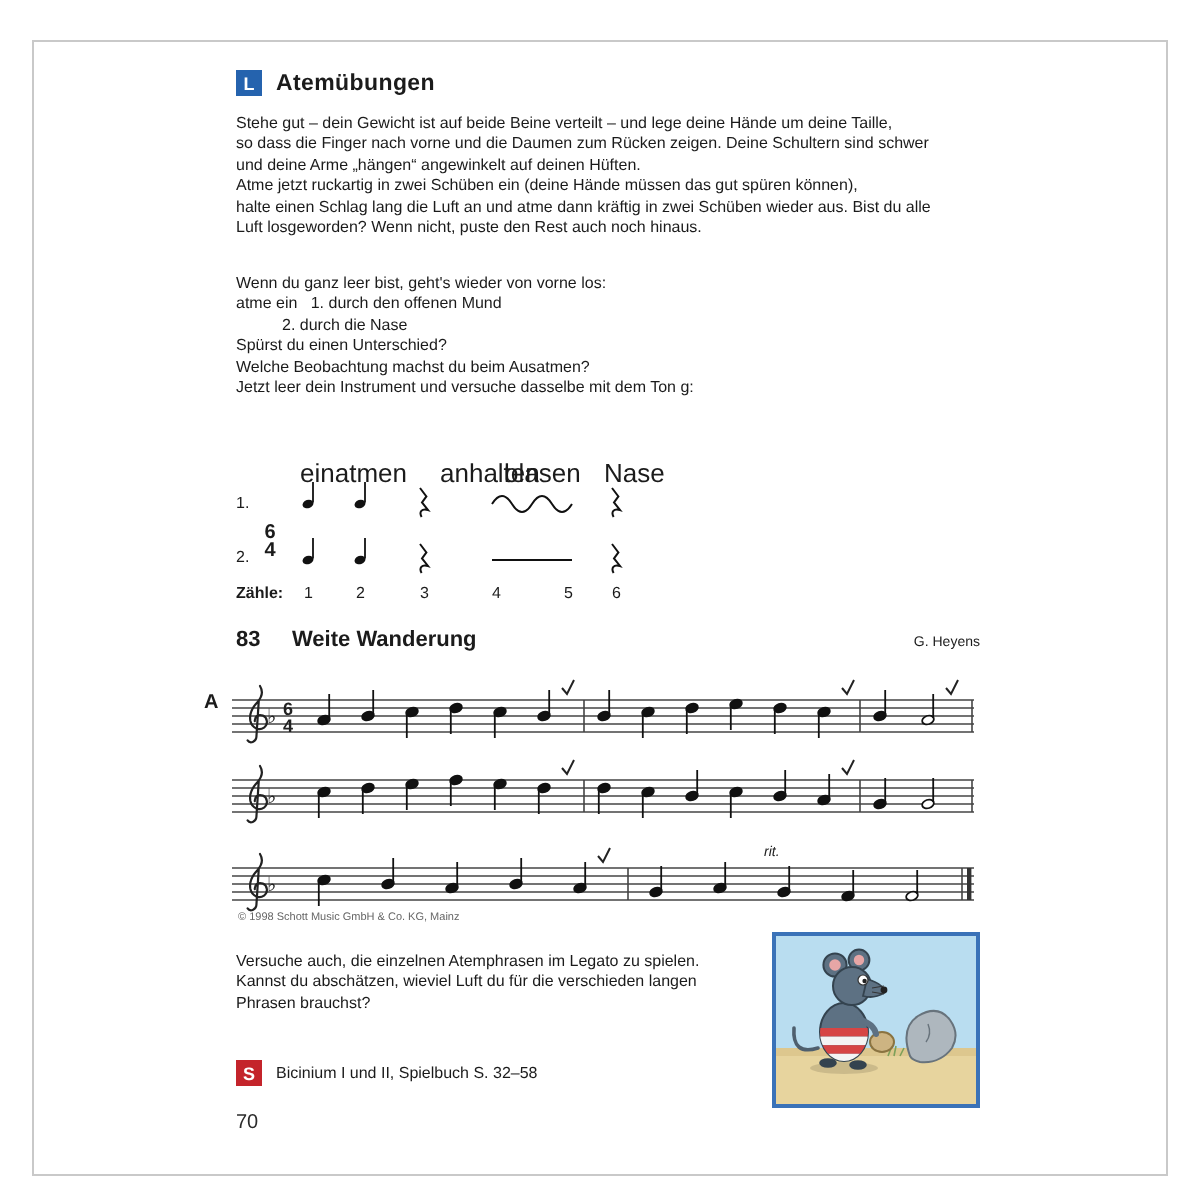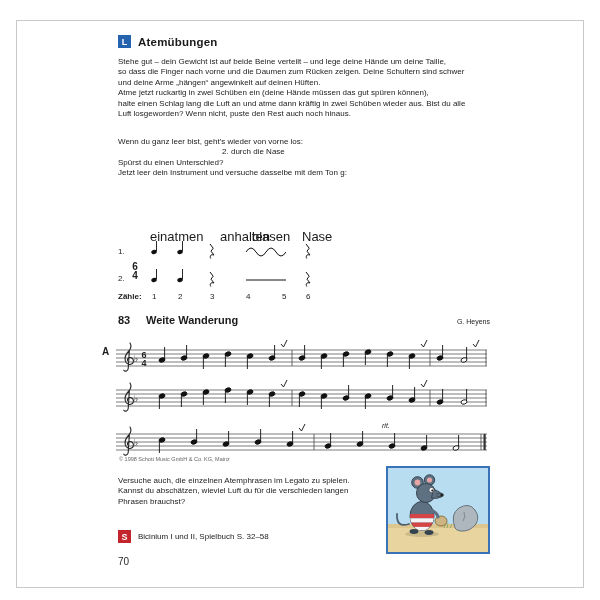--- a/index.html
+++ b/index.html
@@ -11,21 +11,21 @@
     border:1px solid #c9c9c9;background:#fff;}
   .abs{position:absolute;}
   .hdr{left:118px;top:35px;display:flex;align-items:center;gap:7px;}
   .badge{width:13px;height:13px;display:flex;align-items:center;justify-content:center;
     color:#fff;font-size:9px;font-weight:bold;flex:0 0 auto;}
   .badge-blue{background:#2563ae;}
   .badge-red{background:#c4242b;}
   .h1{font-size:11.5px;font-weight:bold;letter-spacing:.2px;}
   .body-text{font-size:8px;line-height:10.4px;white-space:pre-line;}
   .para2 div{white-space:pre;}
-  .ind-1{margin-left:42px;text-align:center;}
+  .ind-1{margin-left:23px;}
   .ind-2{margin-left:112px;}
   .col-label{font-size:13px;}
   .marker{font-size:8px;}
   .timesig{font-size:10px;font-weight:bold;line-height:9px;text-align:center;width:10px;}
   .count{font-size:8px;}
   .piece-no,.piece-title{font-size:11px;font-weight:bold;}
   .composer{font-size:7px;text-align:right;width:90px;}
   .rehearsal{font-size:10px;font-weight:bold;}
   .copyright{font-size:5.5px;color:#666;}
   .outro{font-size:8px;line-height:10.4px;white-space:pre-line;width:270px;}
@@ -46,22 +46,24 @@
 
 <div class="abs body-text" style="left:118px;top:57px;width:380px;">Stehe gut – dein Gewicht ist auf beide Beine verteilt – und lege deine Hände um deine Taille,
 so dass die Finger nach vorne und die Daumen zum Rücken zeigen. Deine Schultern sind schwer
 und deine Arme „hängen“ angewinkelt auf deinen Hüften.
 Atme jetzt ruckartig in zwei Schüben ein (deine Hände müssen das gut spüren können),
 halte einen Schlag lang die Luft an und atme dann kräftig in zwei Schüben wieder aus. Bist du alle
 Luft losgeworden? Wenn nicht, puste den Rest auch noch hinaus.</div>
 
 <div class="abs para2" style="left:118px;top:137px;font-size:8px;line-height:10.4px;">
   <div>Wenn du ganz leer bist, geht's wieder von vorne los:</div>
+  <div>atme ein   1. durch den offenen Mund</div>
   <div class="ind-1">2. durch die Nase</div>
   <div>Spürst du einen Unterschied?</div>
+  <div>Welche Beobachtung machst du beim Ausatmen?</div>
   <div>Jetzt leer dein Instrument und versuche dasselbe mit dem Ton g:</div>
 </div>
 
 <span class="abs col-label" style="left:150px;top:229px;">einatmen</span>
 <span class="abs col-label" style="left:204px;top:229px;padding-left:16px;">anhalten</span>
 <span class="abs col-label" style="left:252px;top:229px;">blasen</span>
 <span class="abs col-label" style="left:302px;top:229px;">Nase</span>
 
 <span class="abs marker" style="left:118px;top:247px;">1.</span>
 <span class="abs marker" style="left:118px;top:274px;">2.</span>

